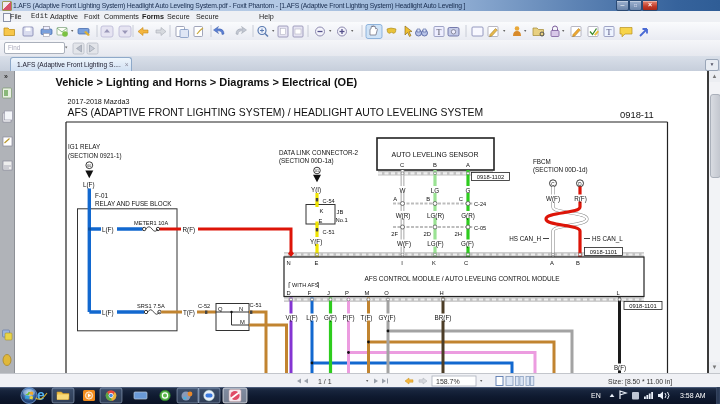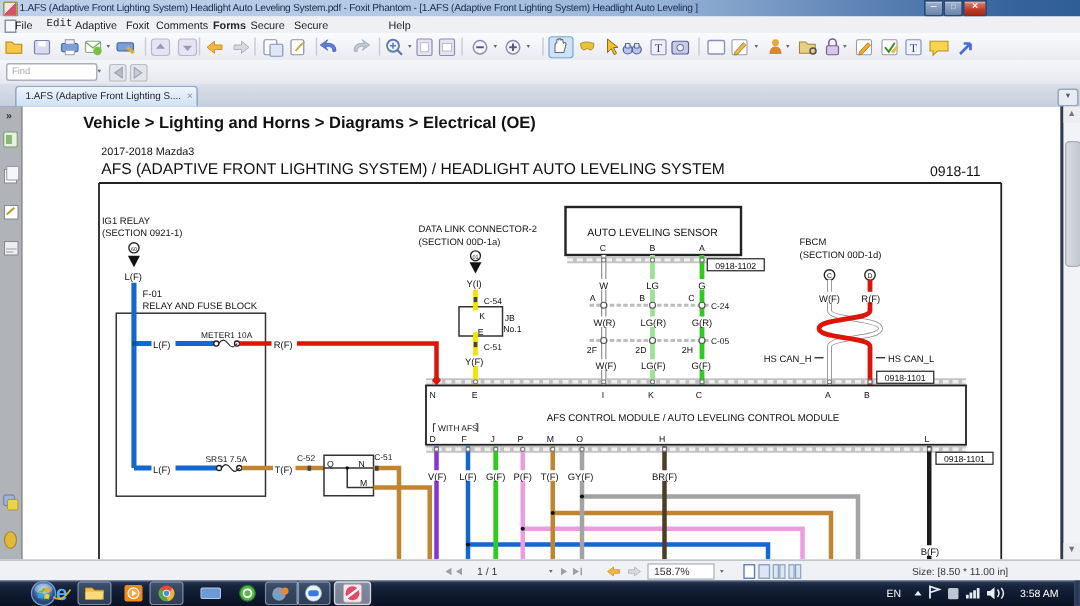--- a/index.html
+++ b/index.html
@@ -19,21 +19,21 @@
   
   #toolbar1{left:0;top:22px;width:720px;height:18px;background:linear-gradient(#fafbfd,#e9ebf2);}
   #toolbar2{left:0;top:40px;width:720px;height:16px;background:linear-gradient(#f5f6f9,#e6e8ef);}
   #findbox{left:4px;top:2px;width:56px;height:10px;background:#fff;border:1px solid #aab0bb;border-radius:2px;
     font-size:6.3px;color:#aab;padding-left:3px;line-height:10px;}
   
   #tabbar{left:0;top:56px;width:720px;height:15px;background:linear-gradient(#d9dfe9,#c6cedb);border-bottom:1px solid #9aa6b8;}
   #tab{left:10px;top:1px;width:120px;height:14px;background:linear-gradient(#eef5fc,#cfdff2);
     border:1px solid #8ea9c9;border-bottom:none;border-radius:3px 3px 0 0;font-size:6.6px;color:#223;line-height:13px;white-space:nowrap;}
   
-  #docarea{left:0;top:71px;width:720px;height:302px;background:#3b82f6;}
+  #docarea{left:0;top:71px;width:720px;height:302px;background:#4d7c0f;}
   #navstrip{left:0;top:0;width:14px;height:302px;background:#b0b3b8;border-right:1px solid #8d9096;}
   #page{left:14px;top:0;width:693px;height:302px;background:#fff;}
   #pageedge{left:707px;top:0;width:2px;height:302px;background:#3a3a3a;}
   #scroll{left:709px;top:0;width:11px;height:302px;background:#f2f3f6;}
   #sthumb{left:1px;top:23px;width:9px;height:82px;background:linear-gradient(90deg,#d8dbe1,#c3c7cf);border:1px solid #aab0ba;border-radius:3px;}
   .sarr{position:absolute;left:0;width:11px;height:11px;background:#eceef2;color:#777;font-size:6px;text-align:center;line-height:11px;}
   
   #statusbar{left:0;top:373px;width:720px;height:14px;background:#f0f1f5;border-top:1px solid #c3c6cc;
     font-size:7px;color:#444;}
   

